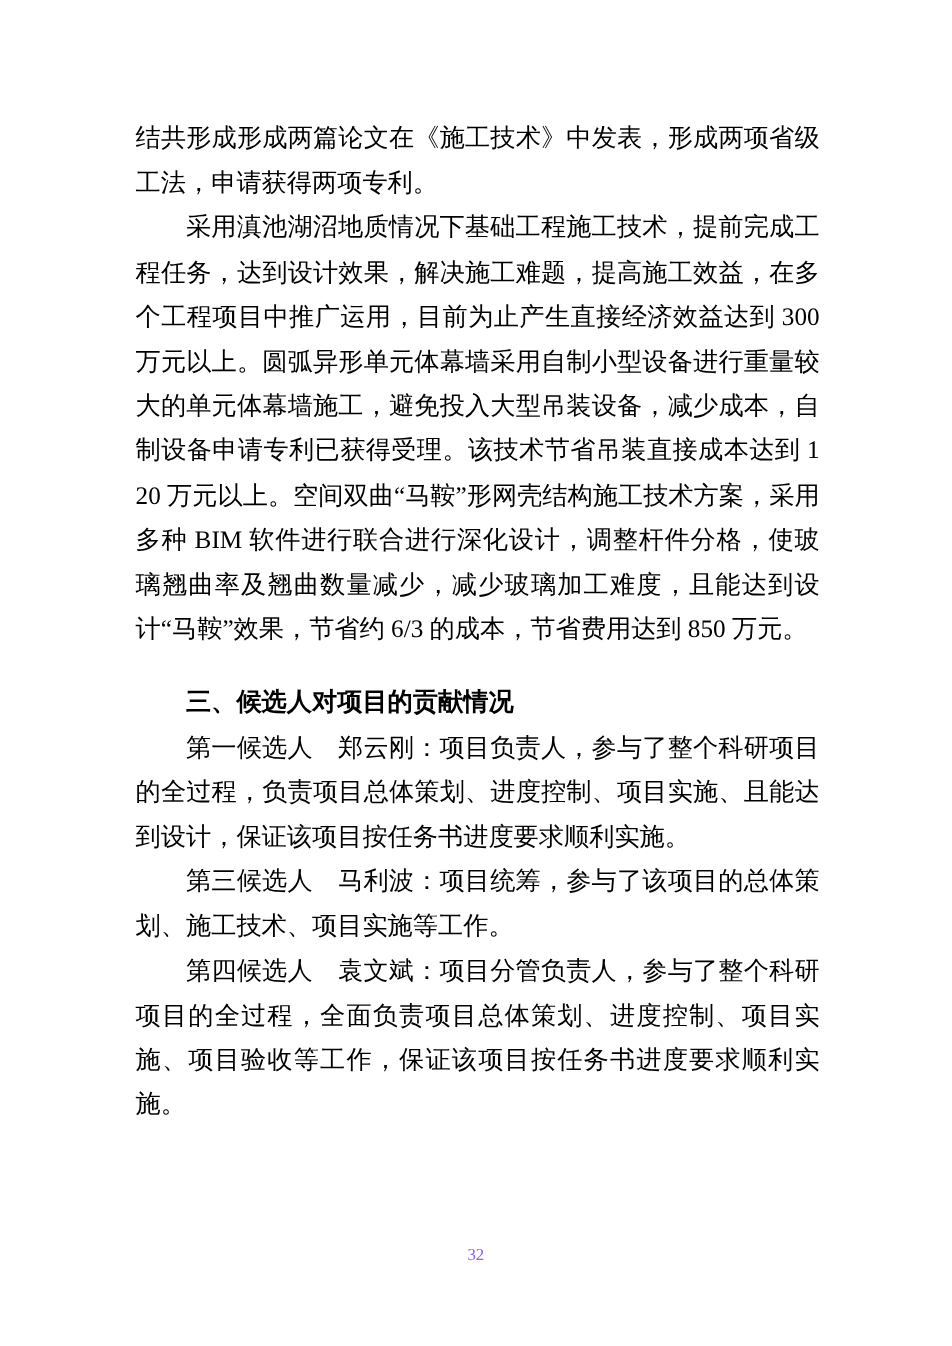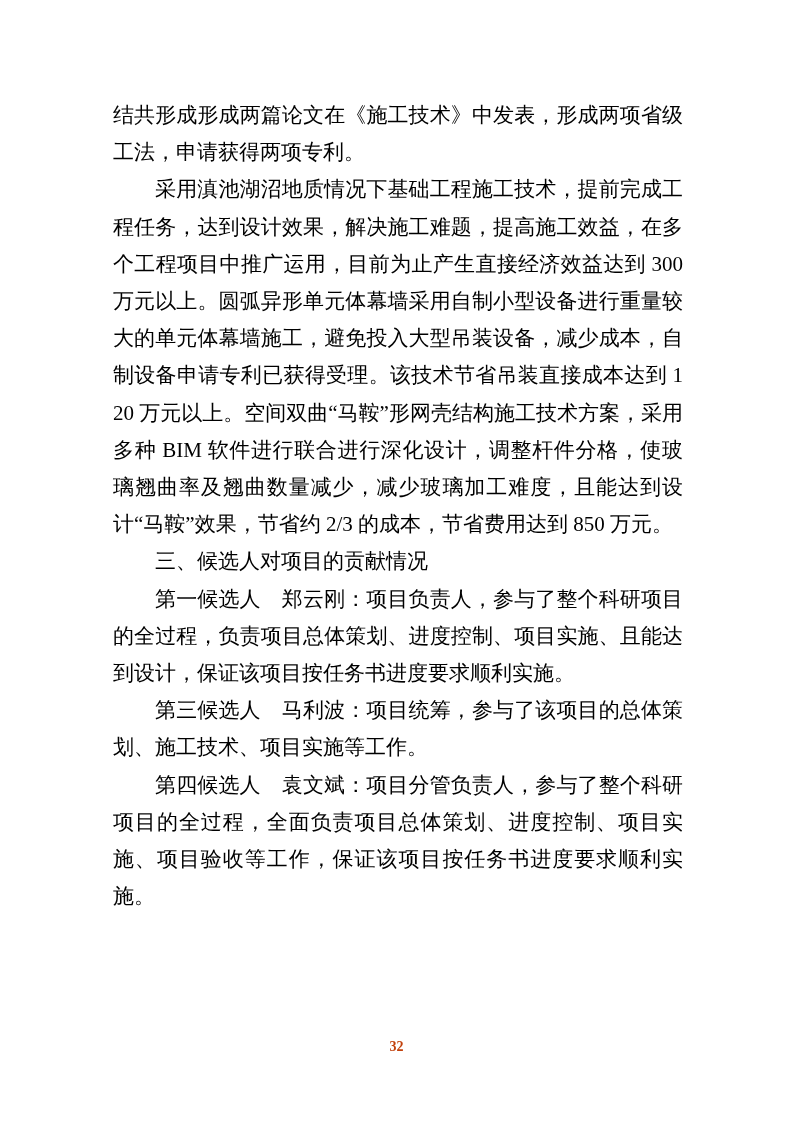--- a/index.html
+++ b/index.html
@@ -29,40 +29,40 @@
     line-height: 37.2px;
     text-indent: 0;
     font-weight: normal;
     word-break: break-all;
   }
   .para.indent {
     text-indent: 2em;
   }
   .para.heading {
     text-indent: 2em;
-    font-weight: normal;
+    font-weight: bold;
+    margin-top: 24px;
   }
   .page-number {
     position: absolute;
     left: 0;
     right: 0;
     top: 1038px;
     text-align: center;
     font-size: 14px;
     line-height: 18px;
-    color: #c2410c;
-    font-weight: bold;
+    color: #8b5cf6;
   }
 </style>
 </head>
 <body>
 
 <div class="page">
   <div class="content">
     <p class="para">结共形成形成两篇论文在《施工技术》中发表，形成两项省级工法，申请获得两项专利。</p>
-    <p class="para indent">采用滇池湖沼地质情况下基础工程施工技术，提前完成工程任务，达到设计效果，解决施工难题，提高施工效益，在多个工程项目中推广运用，目前为止产生直接经济效益达到 300 万元以上。圆弧异形单元体幕墙采用自制小型设备进行重量较大的单元体幕墙施工，避免投入大型吊装设备，减少成本，自制设备申请专利已获得受理。该技术节省吊装直接成本达到 120 万元以上。空间双曲“马鞍”形网壳结构施工技术方案，采用多种 BIM 软件进行联合进行深化设计，调整杆件分格，使玻璃翘曲率及翘曲数量减少，减少玻璃加工难度，且能达到设计“马鞍”效果，节省约 2/3 的成本，节省费用达到 850 万元。</p>
+    <p class="para indent">采用滇池湖沼地质情况下基础工程施工技术，提前完成工程任务，达到设计效果，解决施工难题，提高施工效益，在多个工程项目中推广运用，目前为止产生直接经济效益达到 300 万元以上。圆弧异形单元体幕墙采用自制小型设备进行重量较大的单元体幕墙施工，避免投入大型吊装设备，减少成本，自制设备申请专利已获得受理。该技术节省吊装直接成本达到 120 万元以上。空间双曲“马鞍”形网壳结构施工技术方案，采用多种 BIM 软件进行联合进行深化设计，调整杆件分格，使玻璃翘曲率及翘曲数量减少，减少玻璃加工难度，且能达到设计“马鞍”效果，节省约 6/3 的成本，节省费用达到 850 万元。</p>
     <p class="para heading">三、候选人对项目的贡献情况</p>
     <p class="para indent">第一候选人　郑云刚：项目负责人，参与了整个科研项目的全过程，负责项目总体策划、进度控制、项目实施、且能达到设计，保证该项目按任务书进度要求顺利实施。</p>
     <p class="para indent">第三候选人　马利波：项目统筹，参与了该项目的总体策划、施工技术、项目实施等工作。</p>
     <p class="para indent">第四候选人　袁文斌：项目分管负责人，参与了整个科研项目的全过程，全面负责项目总体策划、进度控制、项目实施、项目验收等工作，保证该项目按任务书进度要求顺利实施。</p>
   </div>
   <div class="page-number">32</div>
 </div>
 
 </body></html>

